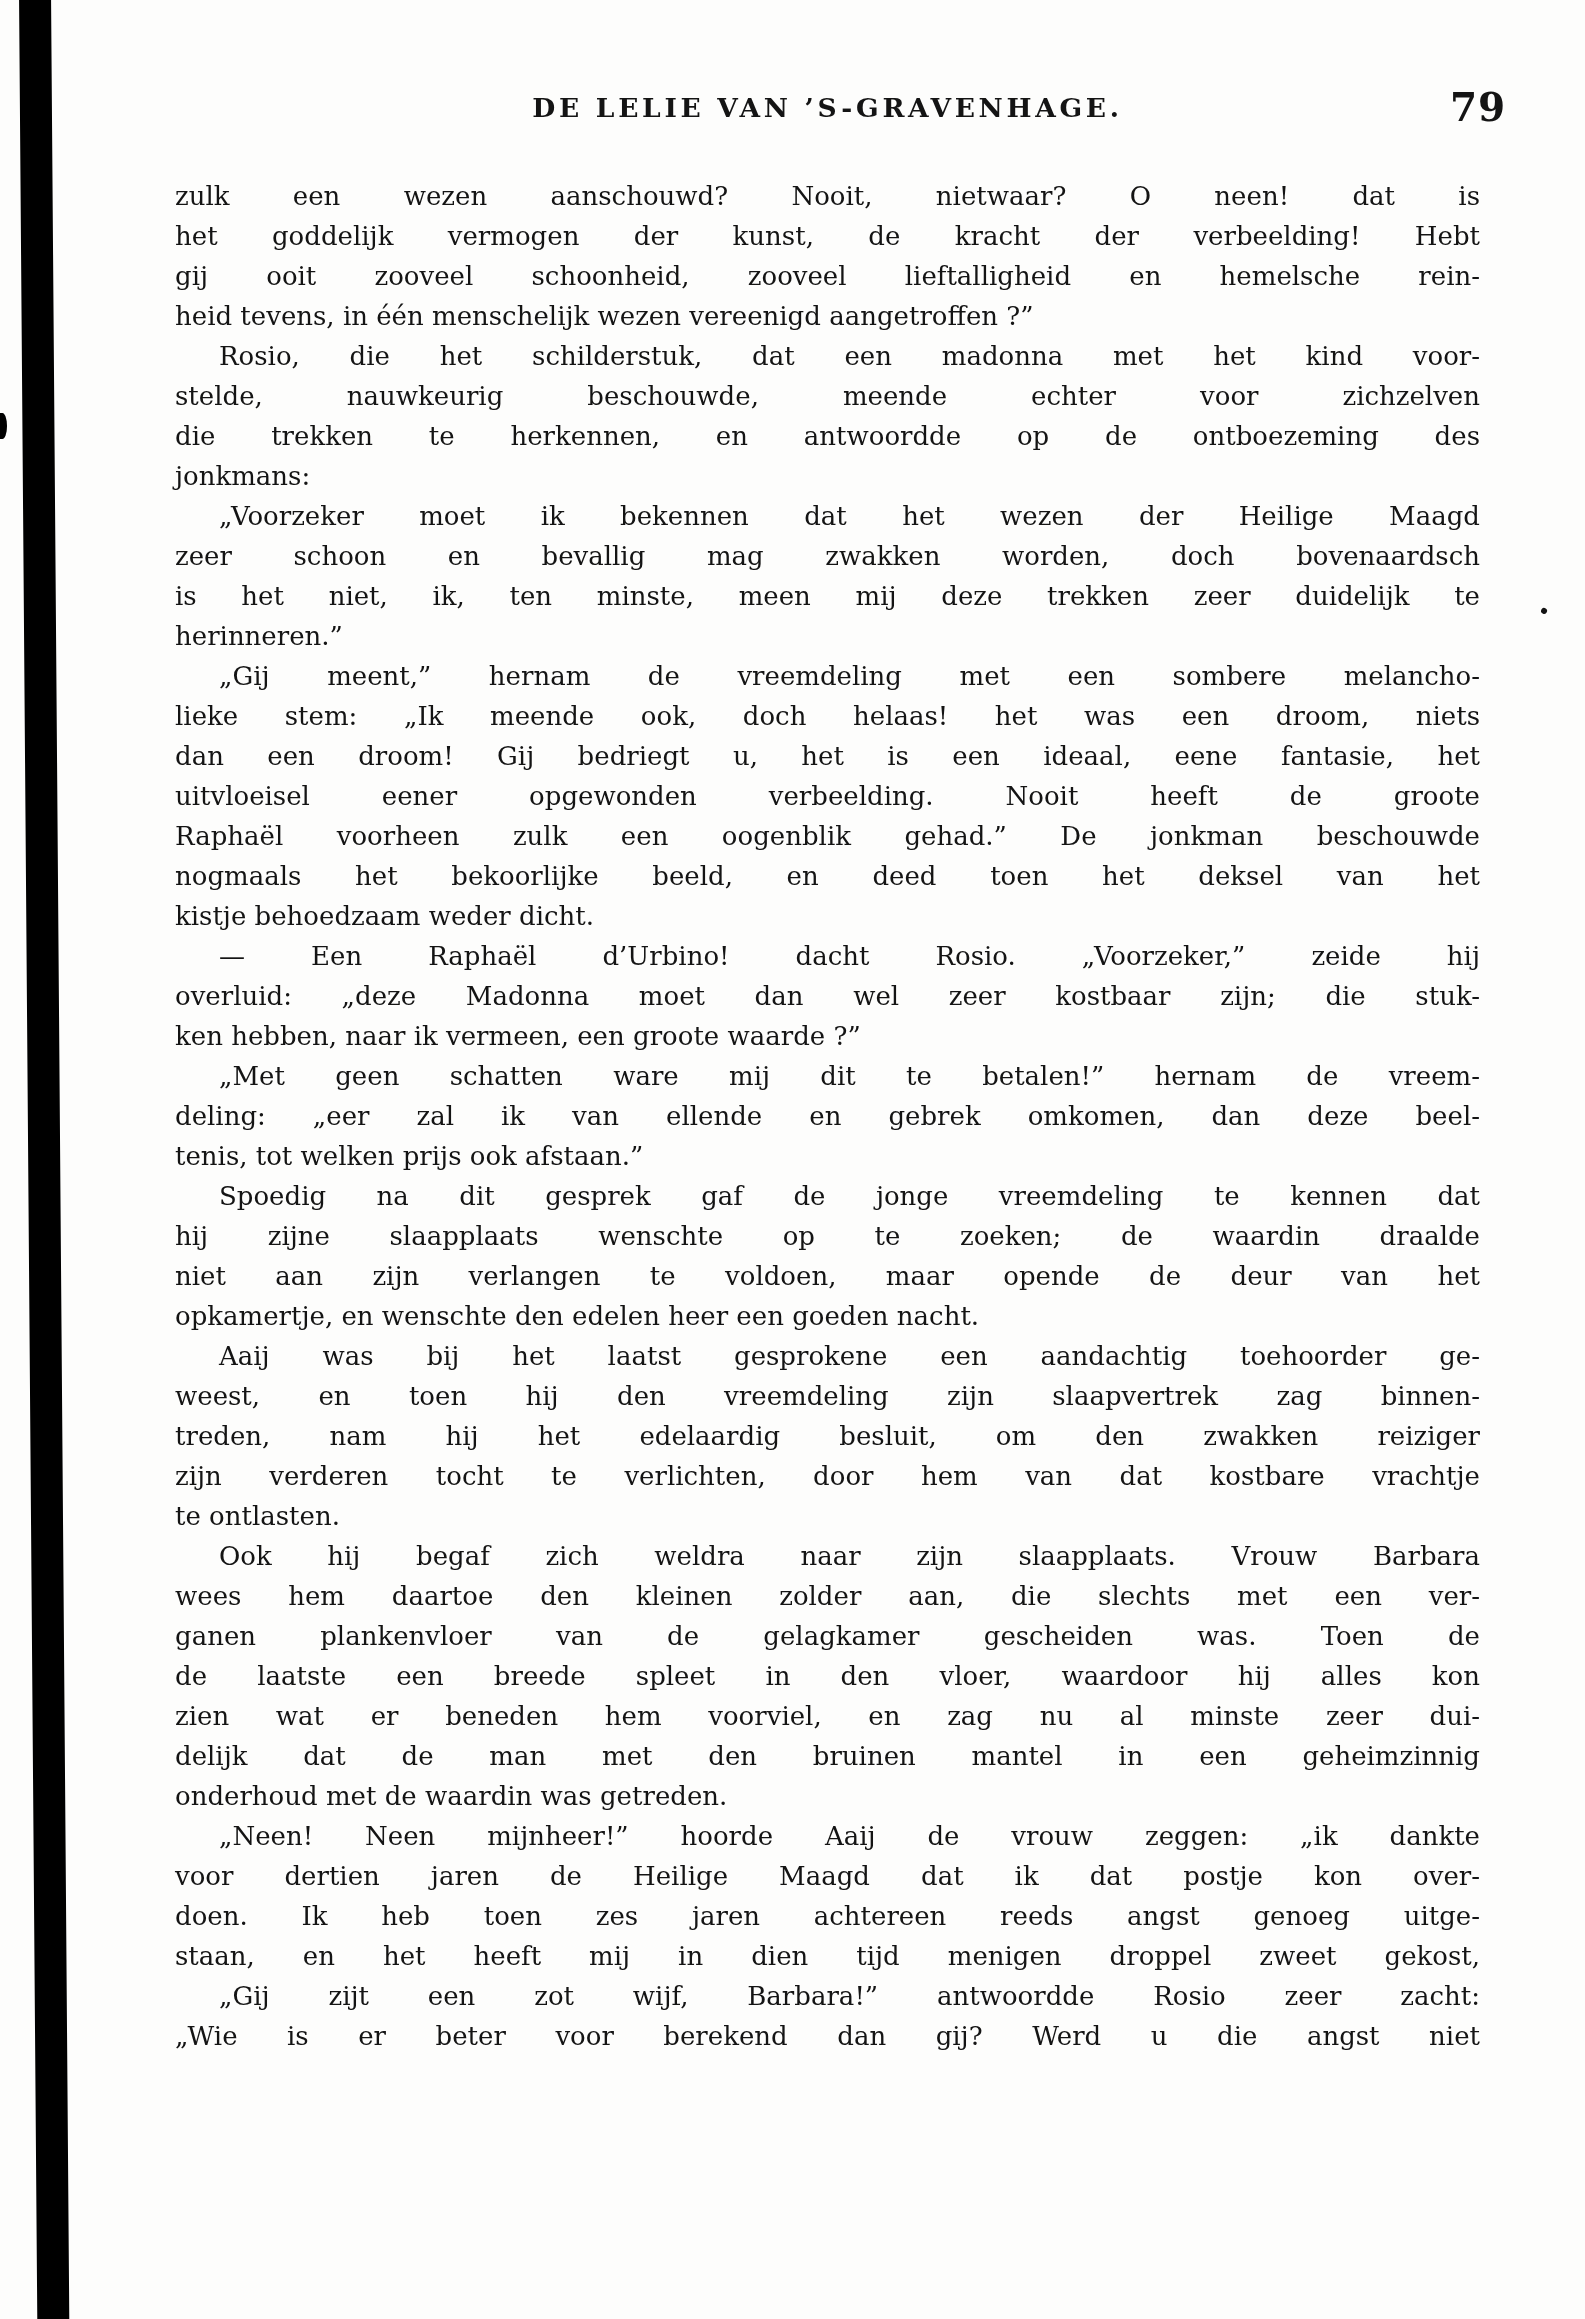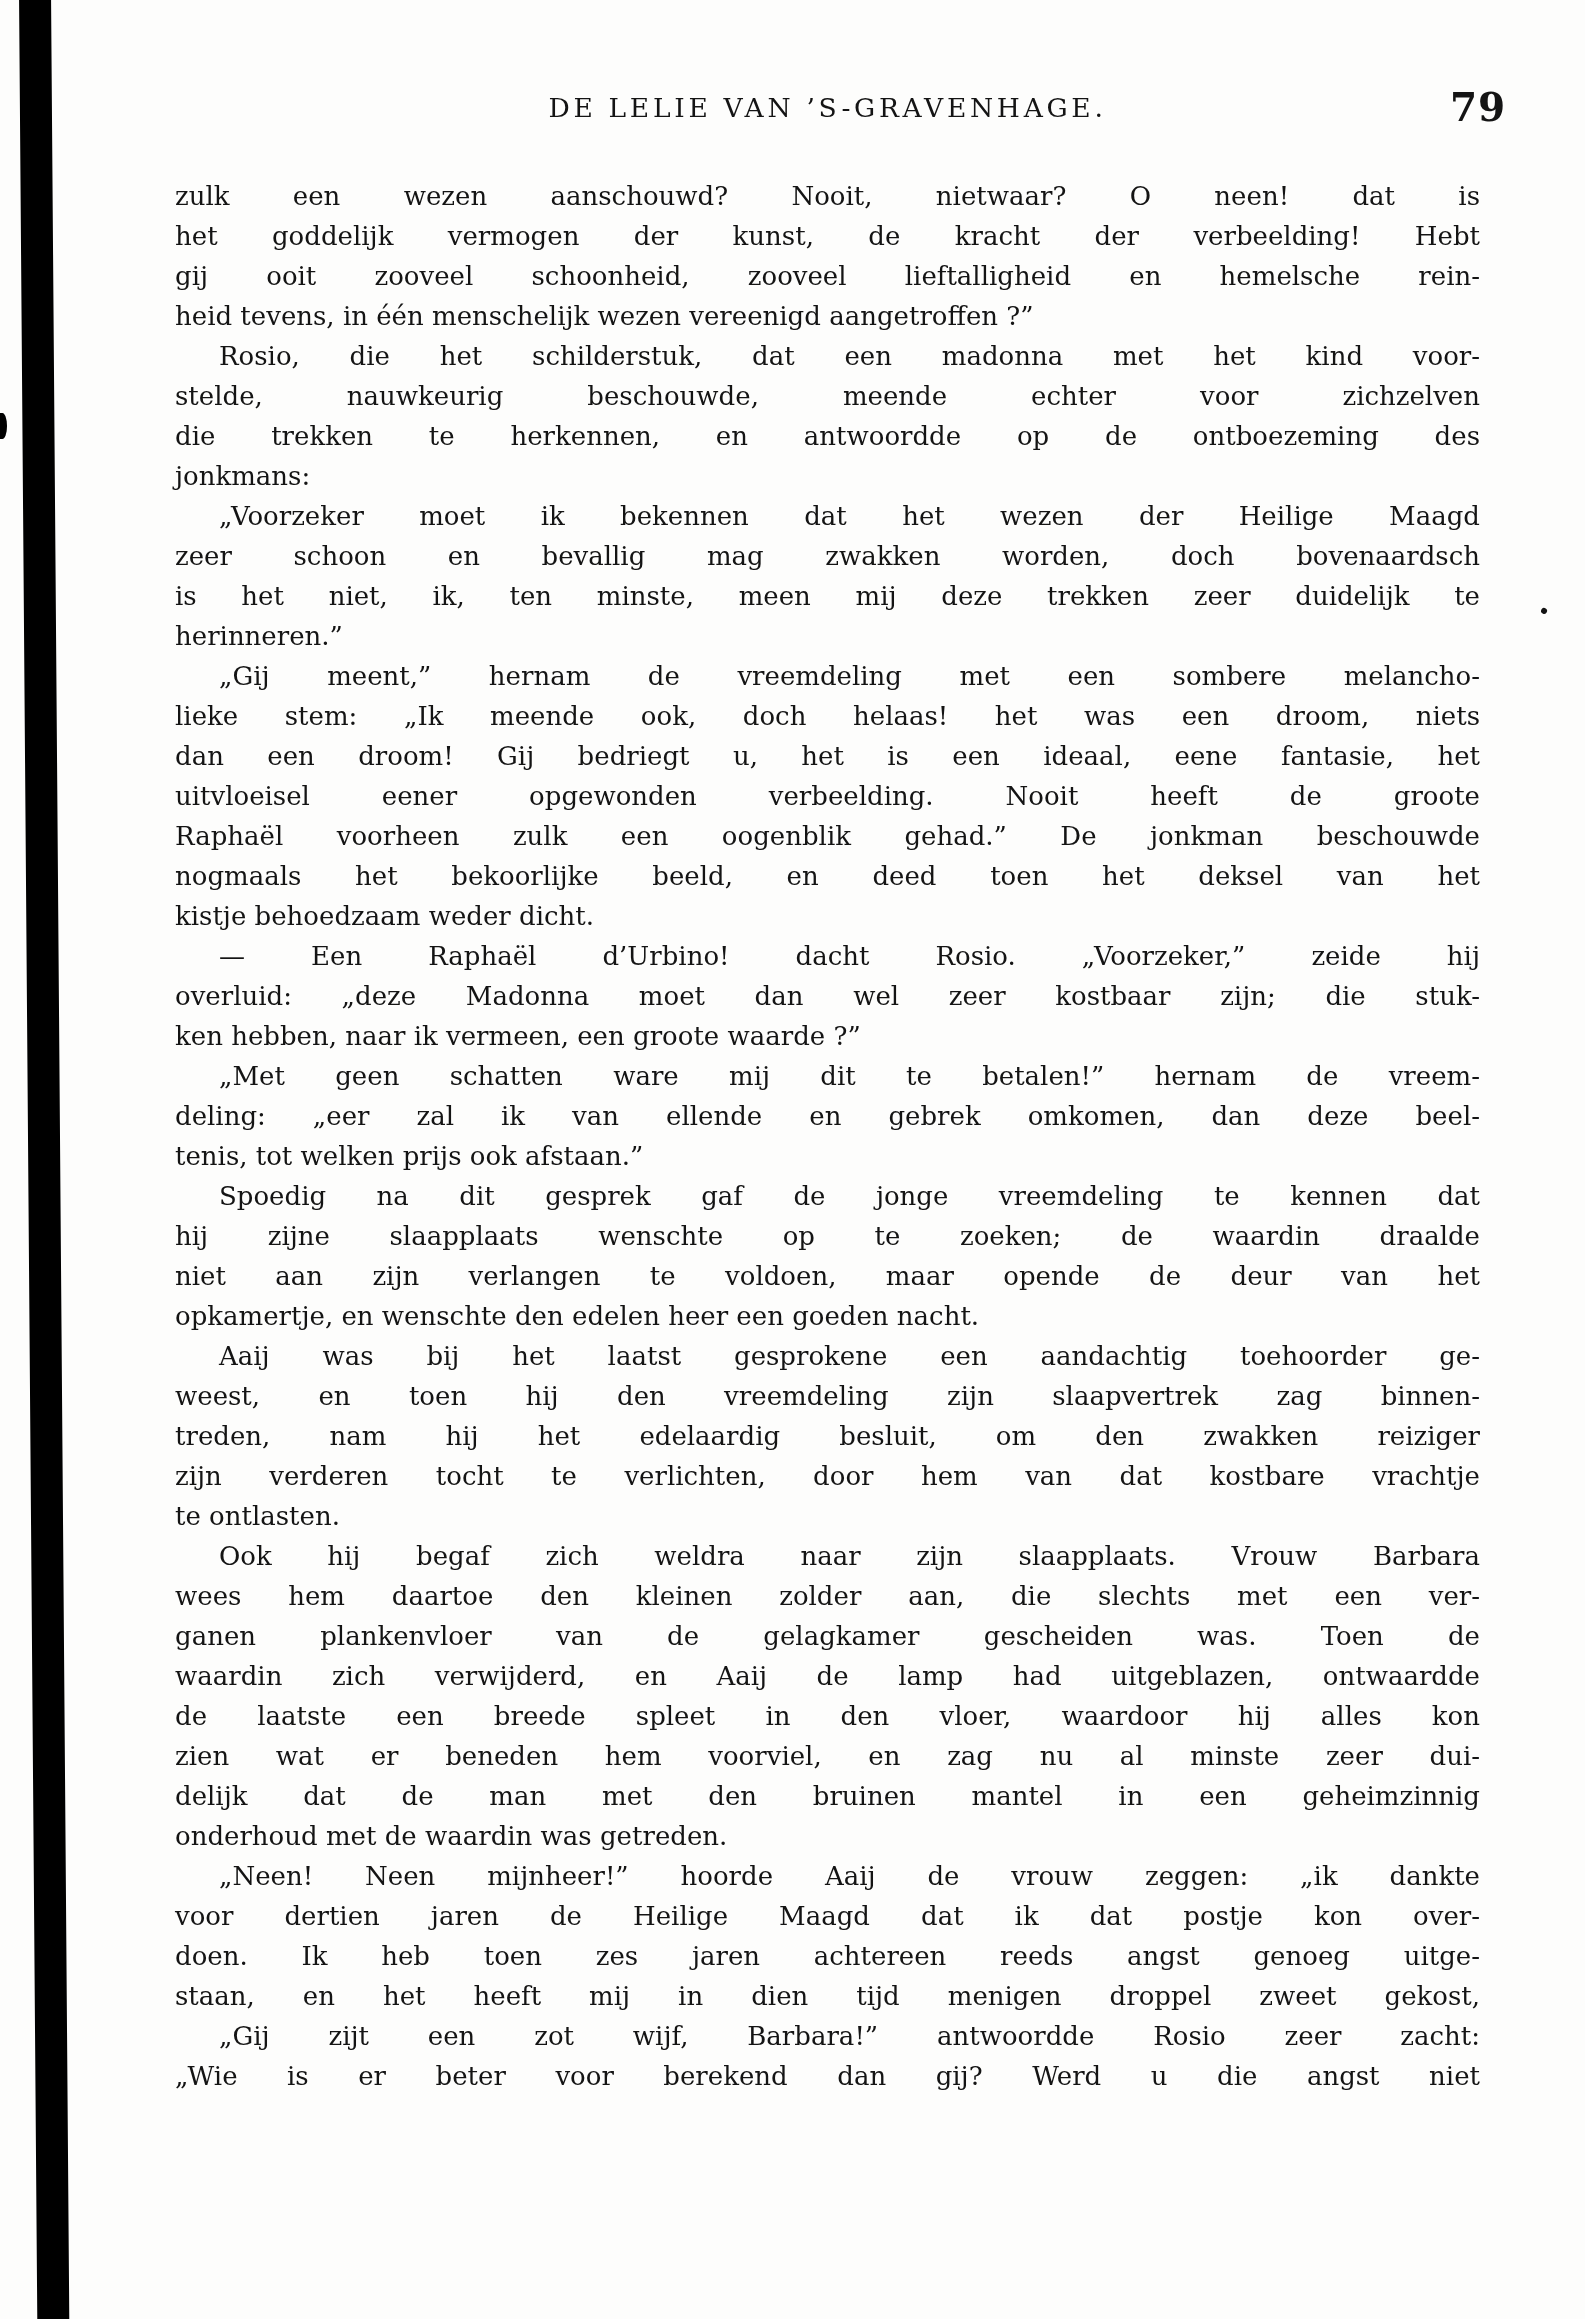--- a/index.html
+++ b/index.html
@@ -38,21 +38,21 @@
     background: var(--ink, #141414);
     border-radius: 45% 55% 50% 50%;
     transform: rotate(25deg);
   }
   .running-head {
     position: absolute;
     left: 175px; top: 92px;
     width: 1305px;
     text-align: center;
     font-size: 26.5px;
-    font-weight: normal;
+    font-weight: bold;
     letter-spacing: 3.7px;
     color: var(--ink, #141414);
     white-space: nowrap;
   }
   .page-number {
     position: absolute;
     top: 84px;
     right: 79px;
     font-size: 39px;
     font-weight: bold;
@@ -123,21 +123,20 @@
       <div class="line j">niet aan zijn verlangen te voldoen, maar opende de deur van het</div>
       <div class="line">opkamertje, en wenschte den edelen heer een goeden nacht.</div>
       <div class="line j ind">Aaij was bij het laatst gesprokene een aandachtig toehoorder ge-</div>
       <div class="line j">weest, en toen hij den vreemdeling zijn slaapvertrek zag binnen-</div>
       <div class="line j">treden, nam hij het edelaardig besluit, om den zwakken reiziger</div>
       <div class="line j">zijn verderen tocht te verlichten, door hem van dat kostbare vrachtje</div>
       <div class="line">te ontlasten.</div>
       <div class="line j ind">Ook hij begaf zich weldra naar zijn slaapplaats. Vrouw Barbara</div>
       <div class="line j">wees hem daartoe den kleinen zolder aan, die slechts met een ver-</div>
       <div class="line j">ganen plankenvloer van de gelagkamer gescheiden was. Toen de</div>
-      <div class="line j">waardin zich verwijderd, en Aaij de lamp had uitgeblazen, ontwaardde</div>
       <div class="line j">de laatste een breede spleet in den vloer, waardoor hij alles kon</div>
       <div class="line j">zien wat er beneden hem voorviel, en zag nu al minste zeer dui-</div>
       <div class="line j">delijk dat de man met den bruinen mantel in een geheimzinnig</div>
       <div class="line">onderhoud met de waardin was getreden.</div>
       <div class="line j ind">„Neen! Neen mijnheer!” hoorde Aaij de vrouw zeggen: „ik dankte</div>
       <div class="line j">voor dertien jaren de Heilige Maagd dat ik dat postje kon over-</div>
       <div class="line j">doen. Ik heb toen zes jaren achtereen reeds angst genoeg uitge-</div>
       <div class="line j">staan, en het heeft mij in dien tijd menigen droppel zweet gekost,</div>
       <div class="line j ind">„Gij zijt een zot wijf, Barbara!” antwoordde Rosio zeer zacht:</div>
       <div class="line j">„Wie is er beter voor berekend dan gij? Werd u die angst niet</div>

